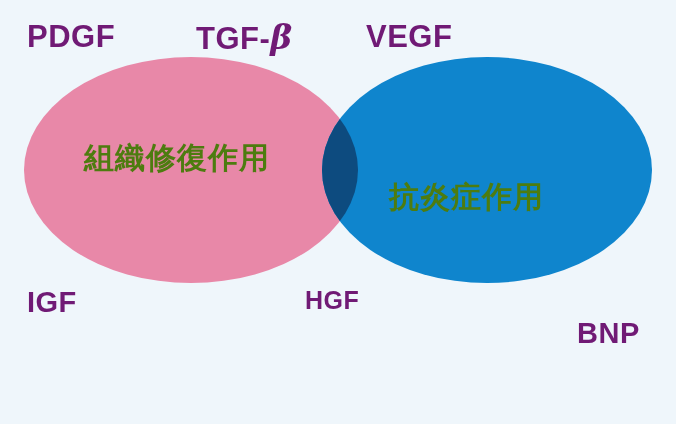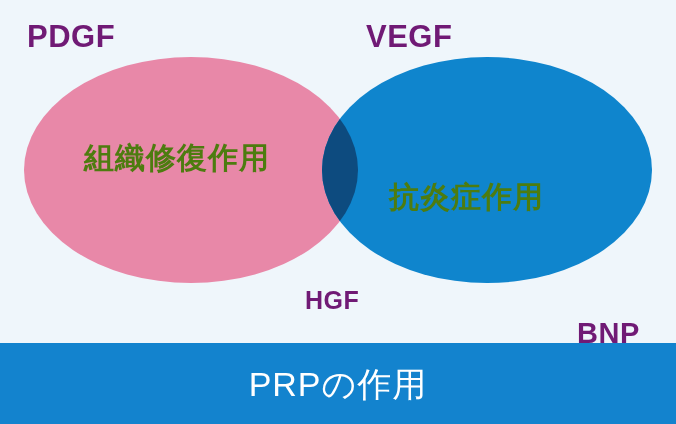--- a/index.html
+++ b/index.html
@@ -119,28 +119,27 @@
         <ellipse cx="487" cy="170" rx="165" ry="113" fill="#0d4b7f"></ellipse>
       </g>
     </svg>
 
     <div class="venn-caption" id="caption-left">組織修復作用</div>
 
     <div class="venn-caption" id="caption-right">抗炎症作用</div>
 
     <div class="gf-label" id="label-pdgf">PDGF</div>
 
+    <div class="gf-label" id="label-tgfb"><span>TGF-</span><span class="beta">β</span></div>
 
     <div class="gf-label" id="label-vegf">VEGF</div>
 
 
+    <div class="gf-label" id="label-igf">IGF</div>
 
     <div class="gf-label" id="label-hgf">HGF</div>
 
     <div class="gf-label" id="label-bnp">BNP</div>
 
   </div>
 
-  <div id="banner">
-    <div id="banner-title">PRPの作用</div>
-  </div>
 
 </div>
 
 </body></html>

